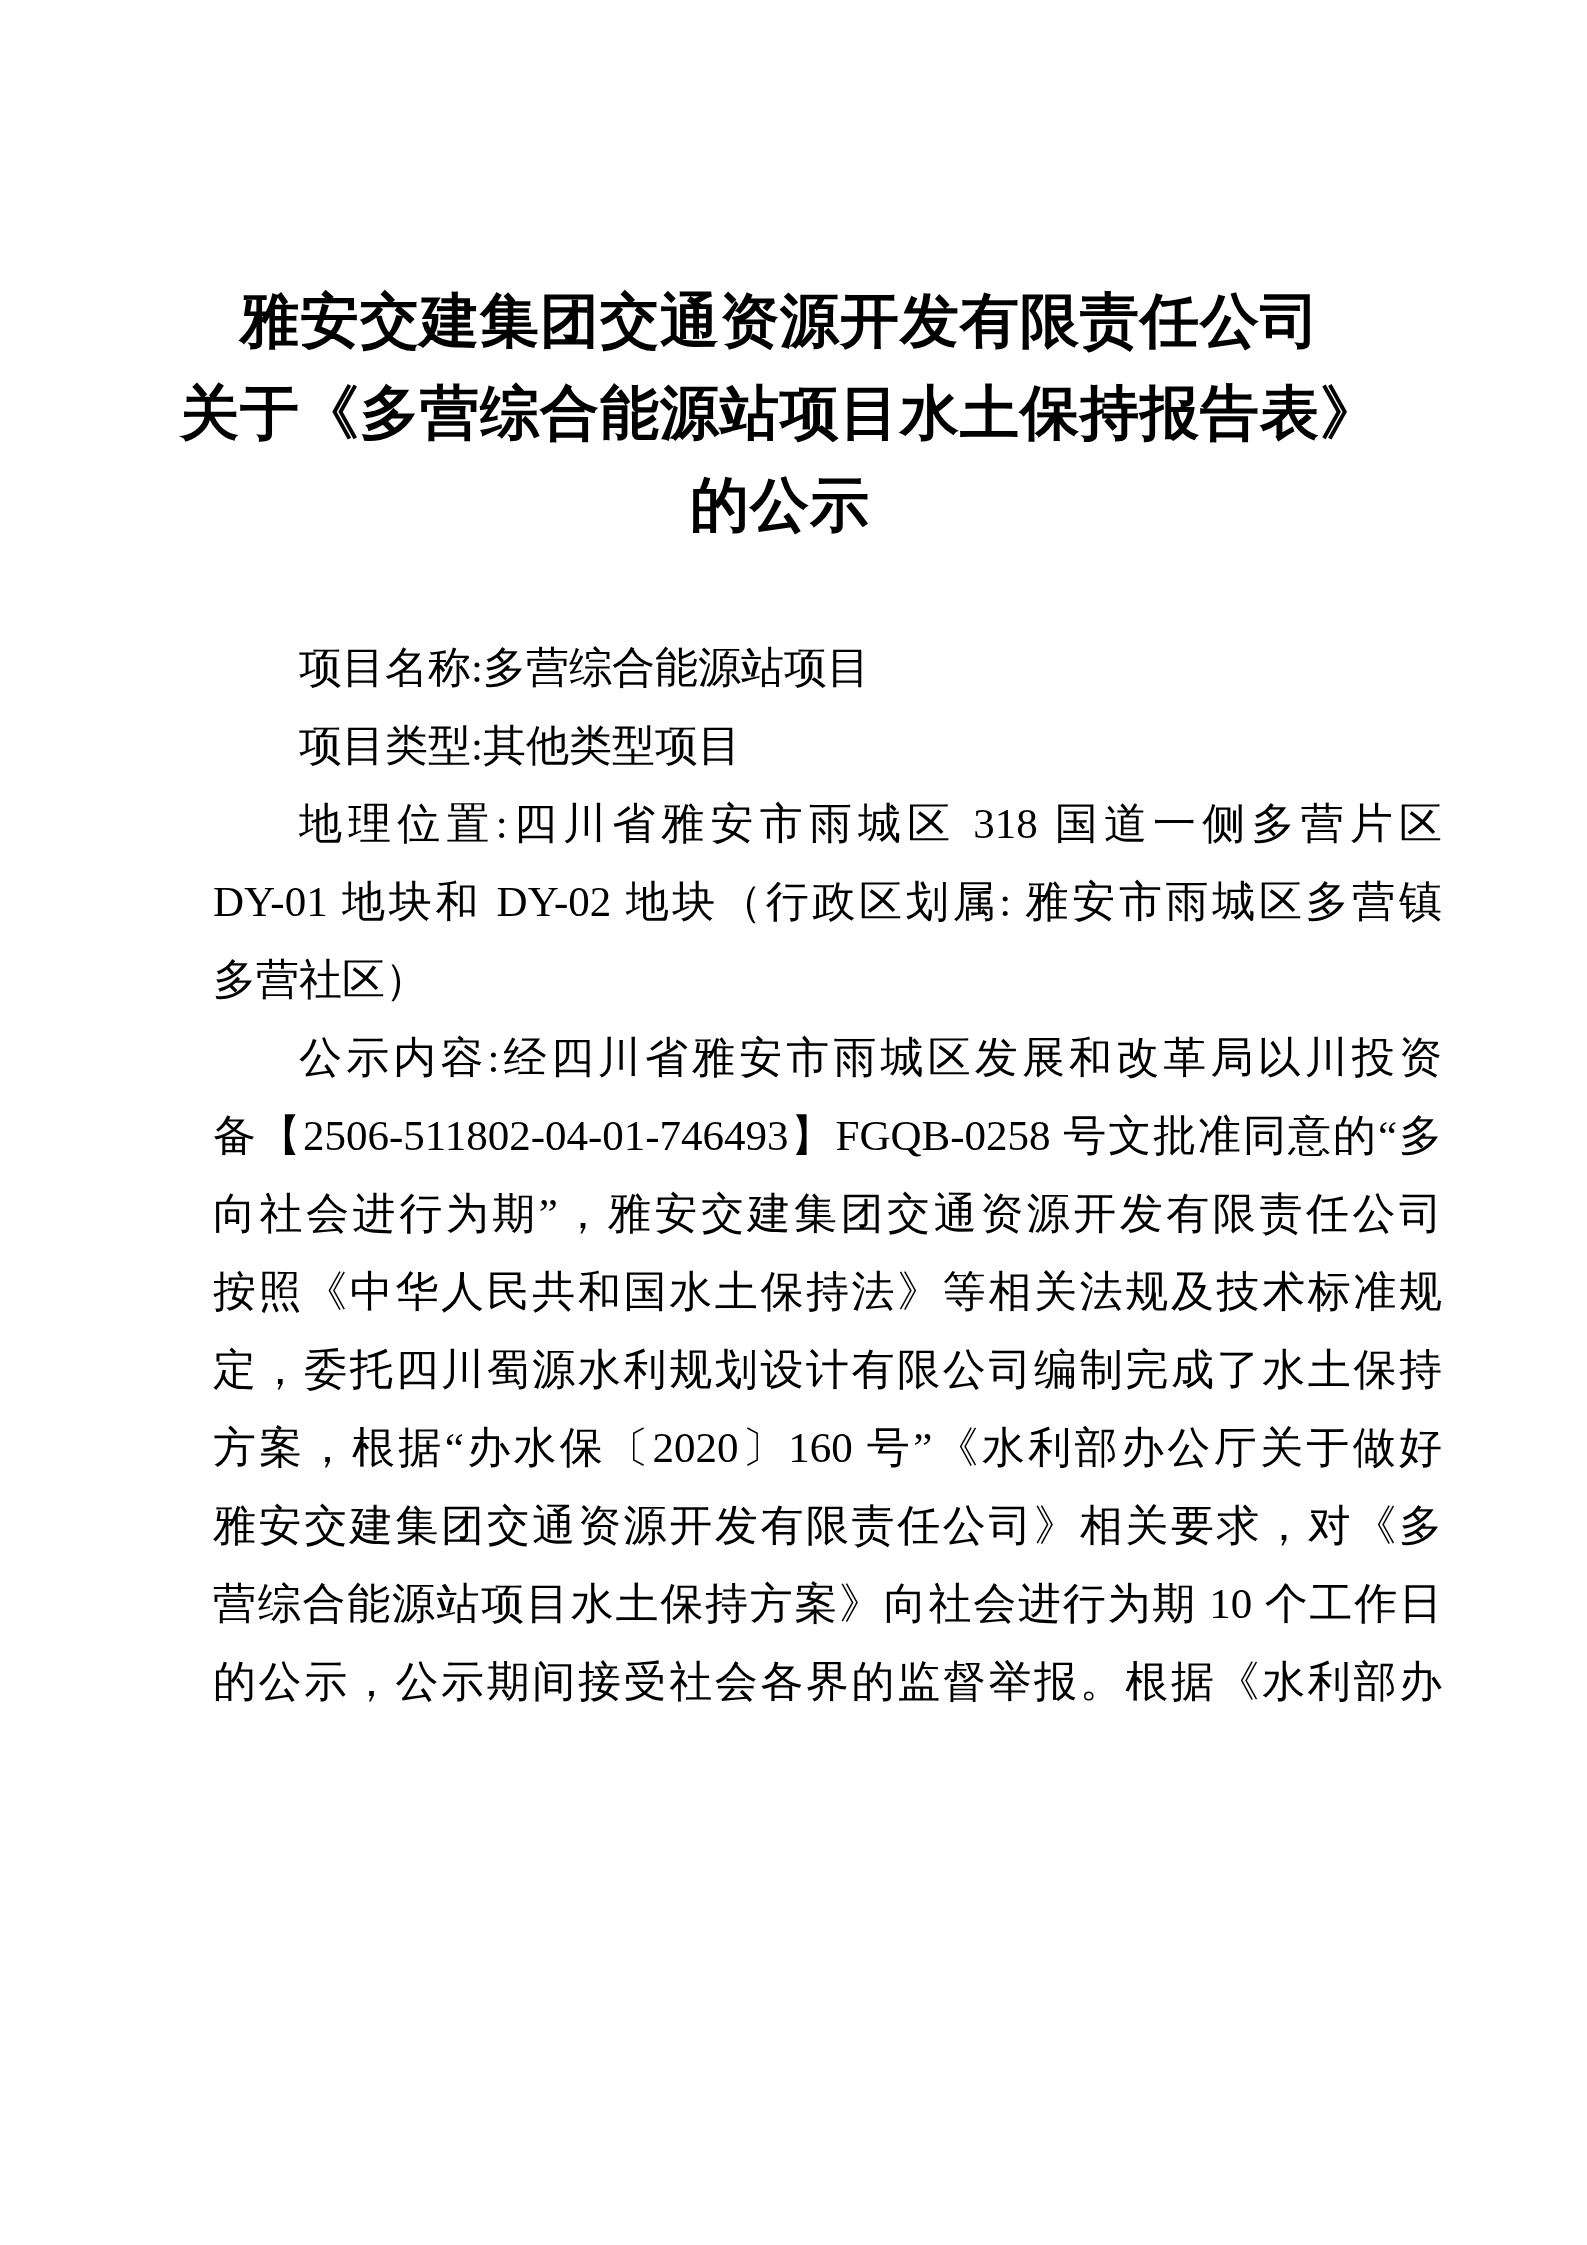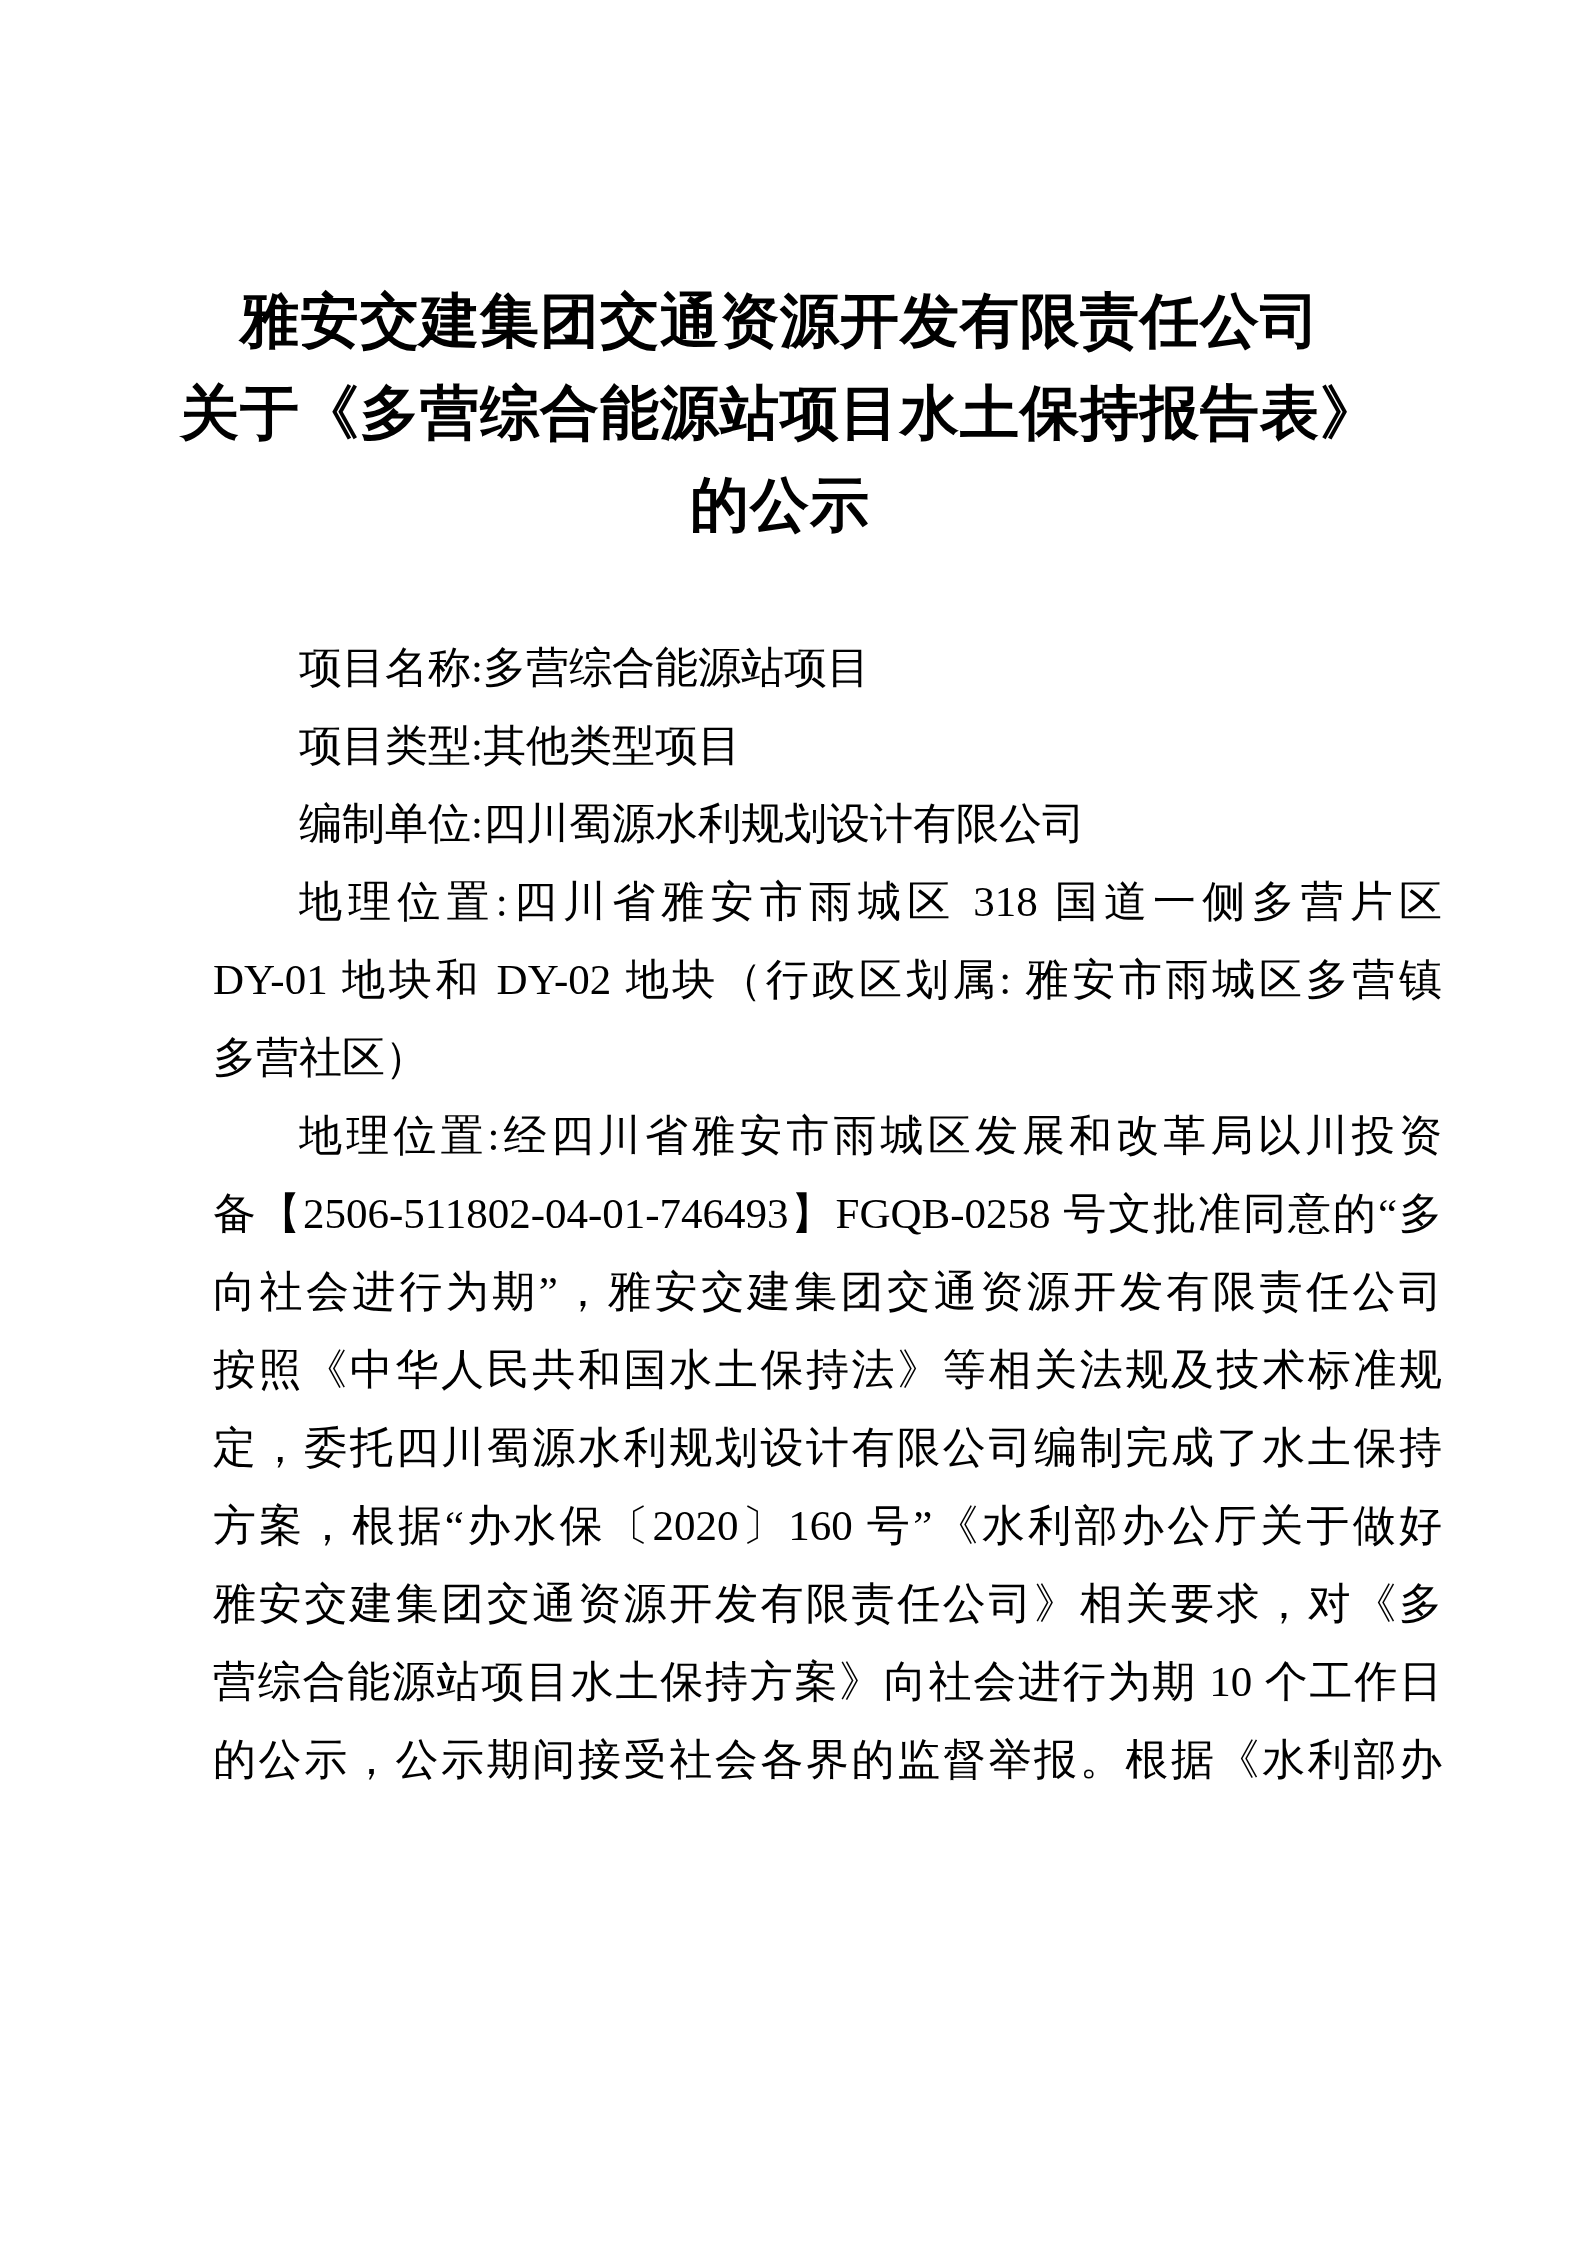--- a/index.html
+++ b/index.html
@@ -54,25 +54,24 @@
 
   <h1 class="doc-title">
     <span class="title-line">雅安交建集团交通资源开发有限责任公司</span>
     <span class="title-line">关于《多营综合能源站项目水土保持报告表》</span>
     <span class="title-line">的公示</span>
   </h1>
 
   <div class="doc-body">
     <div class="body-line indent">项目名称:多营综合能源站项目</div>
     <div class="body-line indent">项目类型:其他类型项目</div>
-    <div class="body-line indent">编制单位:四川蜀源水利规划设计有限公司</div>
     <div class="body-line indent justify">地理位置:四川省雅安市雨城区 318 国道一侧多营片区</div>
     <div class="body-line justify">DY-01 地块和 DY-02 地块（行政区划属: 雅安市雨城区多营镇</div>
     <div class="body-line">多营社区）</div>
-    <div class="body-line indent justify">地理位置:经四川省雅安市雨城区发展和改革局以川投资</div>
+    <div class="body-line indent justify">公示内容:经四川省雅安市雨城区发展和改革局以川投资</div>
     <div class="body-line justify">备【2506-511802-04-01-746493】FGQB-0258 号文批准同意的“多</div>
     <div class="body-line justify">向社会进行为期”，雅安交建集团交通资源开发有限责任公司</div>
     <div class="body-line justify">按照《中华人民共和国水土保持法》等相关法规及技术标准规</div>
     <div class="body-line justify">定，委托四川蜀源水利规划设计有限公司编制完成了水土保持</div>
     <div class="body-line justify">方案，根据“办水保〔2020〕160 号”《水利部办公厅关于做好</div>
     <div class="body-line justify">雅安交建集团交通资源开发有限责任公司》相关要求，对《多</div>
     <div class="body-line justify">营综合能源站项目水土保持方案》向社会进行为期 10 个工作日</div>
     <div class="body-line justify">的公示，公示期间接受社会各界的监督举报。根据《水利部办</div>
   </div>
 

